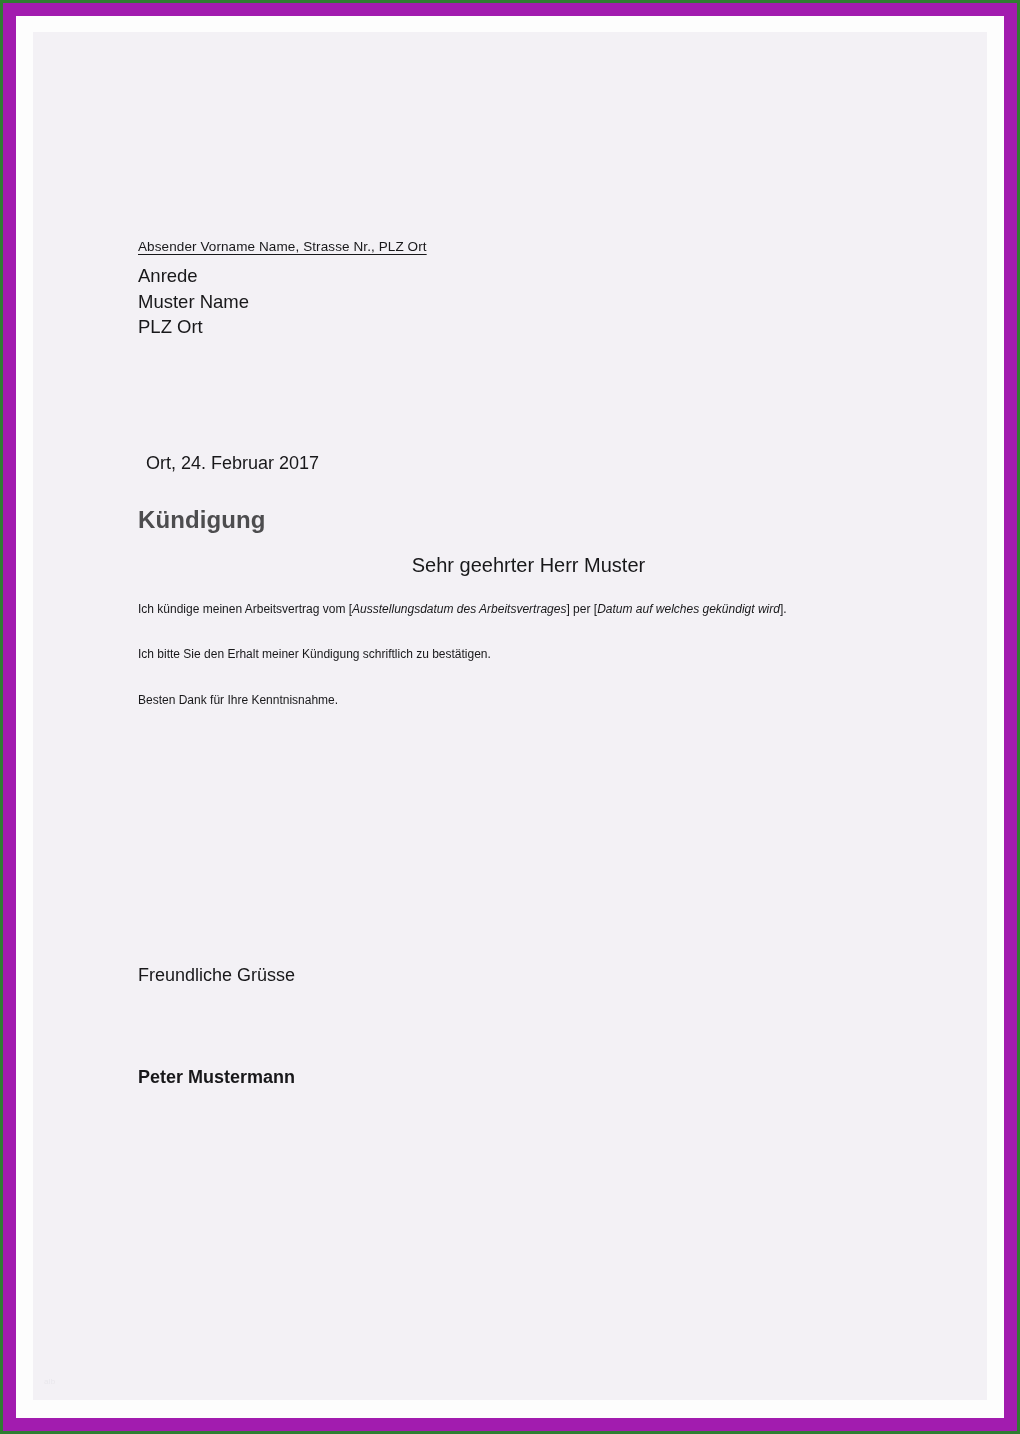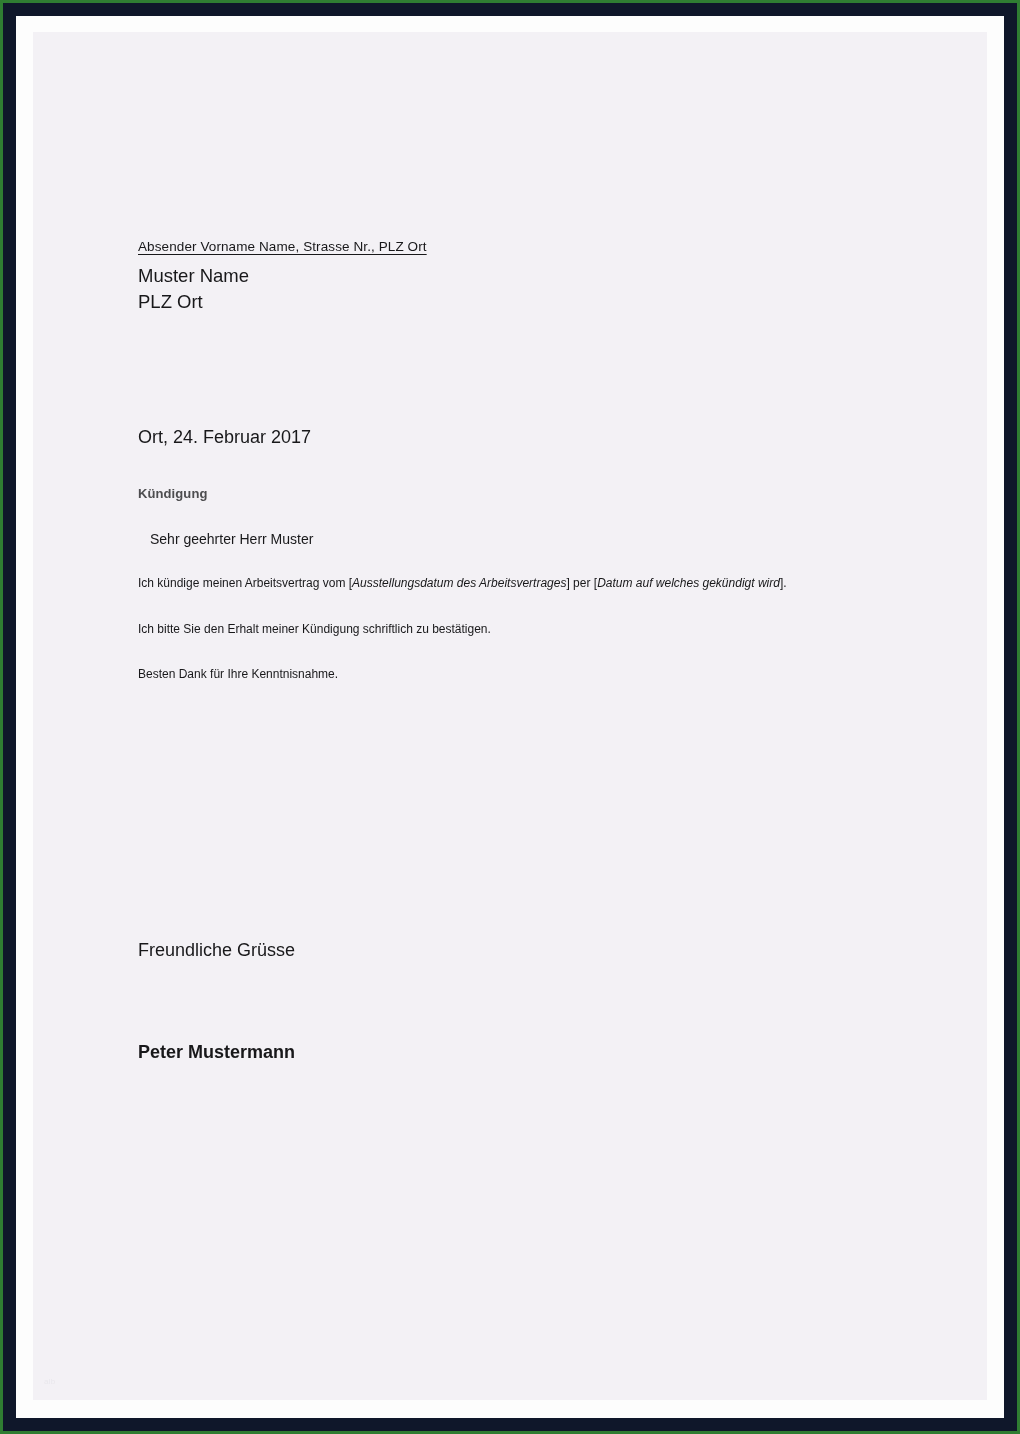--- a/index.html
+++ b/index.html
@@ -19,21 +19,21 @@
     font-family: "Liberation Sans", sans-serif;
   }
 
   
   .orange-frame {
     position: absolute;
     left: 3px;
     top: 3px;
     right: 3px;
     bottom: 3px;
-    background: #0f172a;
+    background: #a21caf;
     box-sizing: border-box;
   }
 
   
   .page-gap {
     position: absolute;
     left: 13px;
     top: 13px;
     right: 13px;
     bottom: 13px;
@@ -78,38 +78,39 @@
     list-style: none;
   }
 
   .address-block li {
     font-size: 18.5px;
     line-height: 25.5px;
     margin: 0;
   }
 
   .date-line {
-    margin: 111px 0 0 0;
+    margin: 111px 0 0 8px;
     font-size: 18px;
     line-height: 24px;
   }
 
   .subject {
     margin: 32px 0 0 0;
-    font-size: 13px;
+    font-size: 24px;
     line-height: 26px;
     font-weight: bold;
     color: #4d4d4f;
     letter-spacing: 0.1px;
   }
 
   .salutation {
-    margin: 20px 0 0 12px;
-    font-size: 14px;
+    margin: 20px 0 0 6px;
+    font-size: 20px;
     line-height: 24px;
+    text-align: center;
   }
 
   .para {
     margin: 20px 0 0 0;
     font-size: 12px;
     line-height: 25.5px;
   }
 
   .para.tight {
     margin-top: 0;
@@ -152,20 +153,21 @@
   <div class="orange-frame">
     <div class="page-gap">
 
       <div class="page">
 
         <div class="letter">
 
           <div class="sender-line">Absender Vorname Name, Strasse Nr., PLZ Ort</div>
 
           <ul class="address-block">
+            <li>Anrede</li>
             <li>Muster Name</li>
             <li>PLZ Ort</li>
           </ul>
 
           <p class="date-line">Ort, 24. Februar 2017</p>
 
           <h1 class="subject">Kündigung</h1>
 
           <p class="salutation">Sehr geehrter Herr Muster</p>
 

